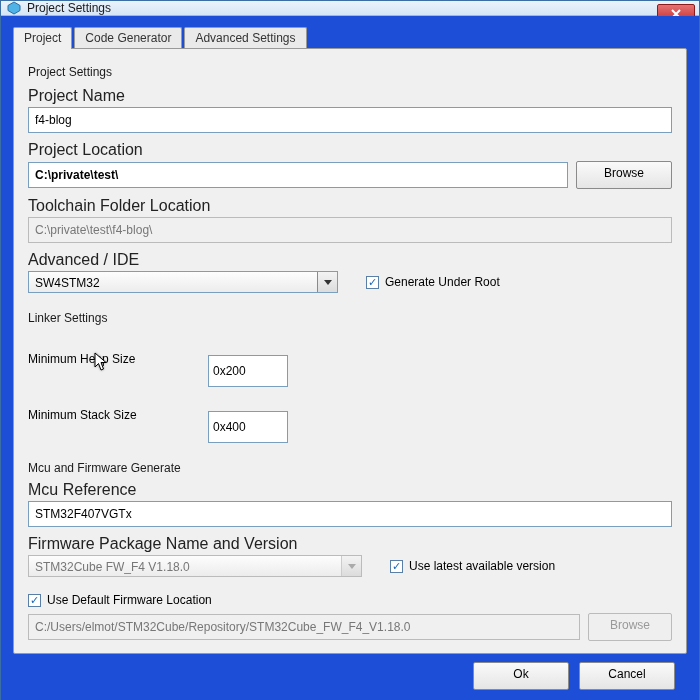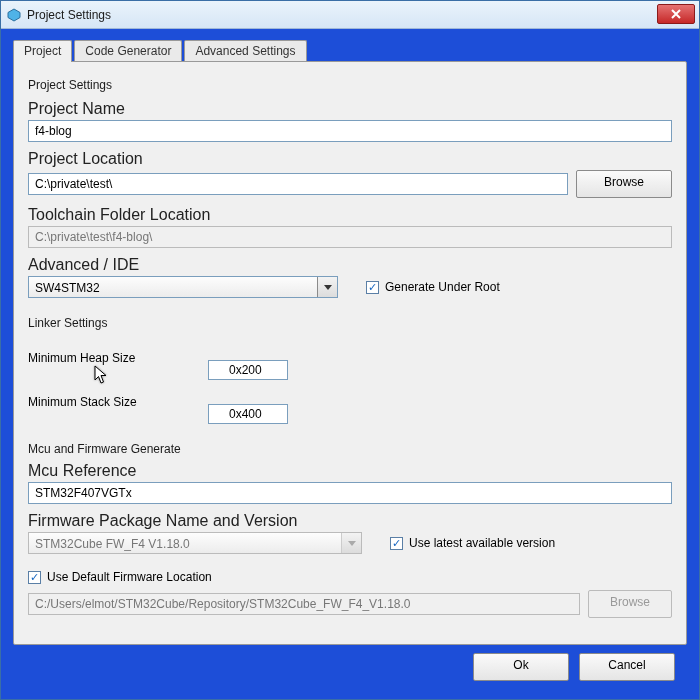--- a/index.html
+++ b/index.html
@@ -11,37 +11,37 @@
   .title-text { font-size:12px; color:#1a1a1a; }
   .close-btn { position:absolute; right:4px; top:3px; width:38px; height:20px; background:linear-gradient(to bottom,#e57373,#c62828); border:1px solid #8b1a1a; border-radius:2px; display:flex; align-items:center; justify-content:center; color:#fff; font-weight:bold; cursor:pointer; }
   .close-btn svg { width:10px; height:10px; }
   .body { flex:1; background:#1d4ed8; padding:10px 12px; display:flex; flex-direction:column; position:relative; }
   .tabs { display:flex; height:22px; position:relative; top:1px; }
   .tab { padding:3px 10px 0 10px; height:22px; border:1px solid #999; border-bottom:none; margin-right:2px; background:#eaeaea; border-radius:2px 2px 0 0; cursor:pointer; color:#333; }
   .tab.active { background:#f0f0f0; position:relative; z-index:2; }
   .tab-body { border:1px solid #999; flex:1; padding:12px 14px; background:#f0f0f0; border-radius:0 2px 2px 2px; overflow:auto; position:relative; }
   .section-title { font-size:12px; color:#1a1a1a; margin:4px 0 6px 0; }
   .label { font-size:16px; color:#222; margin:8px 0 2px 0; display:block; }
-  input[type=text].field { width:100%; height:22px; border:1px solid #7a9ebd; padding:2px 6px; font-size:12px; background:#fff; }
+  input[type=text].field { width:100%; height:22px; border:1px solid #7a9ebd; padding:12px 6px; font-size:12px; background:#fff; }
   input[type=text].field.disabled { background:#f0f0f0; color:#777; border-color:#bbb; }
   .row { display:flex; align-items:center; gap:8px; }
   .btn { height:28px; min-width:84px; padding:0 14px; border:1px solid #8a8a8a; background:linear-gradient(to bottom,#fafafa,#e5e5e5); border-radius:2px; cursor:pointer; font-size:12px; line-height:22px; text-align:center; }
   .btn.disabled { color:#999; border-color:#bbb; background:#efefef; cursor:default; }
   .select { display:flex; height:22px; border:1px solid #7a9ebd; background:linear-gradient(to bottom,#fdfdfd,#ececec); }
   .select.disabled { border-color:#bbb; color:#777; }
   .select .sel-text { flex:1; padding:2px 6px; line-height:18px; }
   .select .sel-btn { width:20px; border-left:1px solid #8a8a8a; display:flex; align-items:center; justify-content:center; background:linear-gradient(to bottom,#f3f3f3,#dcdcdc); }
   .select.disabled .sel-btn { border-left-color:#ccc; }
   .tri-down { width:0; height:0; border-left:4px solid transparent; border-right:4px solid transparent; border-top:5px solid #333; }
   .select.disabled .tri-down { border-top-color:#aaa; }
   .chk { display:flex; align-items:center; gap:6px; cursor:pointer; }
   .chkbox { width:13px; height:13px; border:1px solid #5a7fa6; background:#fff; display:flex; align-items:center; justify-content:center; }
   .chkmark { color:#1565c0; font-size:11px; line-height:1; }
   .linker-grid { display:grid; grid-template-columns:180px 90px; row-gap:0; align-items:center; }
-  .linker-grid input { width:80px; height:20px; border:1px solid #7a9ebd; padding:1px 20px; font-size:12px;margin-top:24px; }
+  .linker-grid input { width:80px; height:32px; border:1px solid #7a9ebd; padding:1px 4px; font-size:12px;margin-top:24px; }
   .spacer { height:14px; }
   .spacer-sm { height:6px; }
   .footer { height:44px; display:flex; justify-content:flex-end; align-items:center; gap:10px; padding-right:12px; }
   .cursor-ptr { position:absolute; left:93px; top:336px; pointer-events:none; z-index:50; }
   .cursor-ptr svg { width:14px; height:20px; filter:drop-shadow(0 0 1px rgba(0,0,0,.4)); }
 </style>
 </head>
 <body>
 
 <div class="window">
@@ -68,21 +68,21 @@
 
     <div class="tab-body">
 
       <div class="section-title">Project Settings</div>
 
       <span class="label">Project Name</span>
       <input type="text" class="field" value="f4-blog" style="">
 
       <span class="label">Project Location</span>
       <div class="row">
-        <input type="text" class="field" style="flex: 1 1 0%;" value="C:\private\test\">
+        <input type="text" class="field" style="flex: 1 1 0%; font-weight: bold;" value="C:\private\test\">
         <div class="btn" style="min-width:96px">Browse</div>
       </div>
 
       <span class="label">Toolchain Folder Location</span>
       <input type="text" class="field disabled" readonly="" value="C:\private\test\f4-blog\" style="">
 
       <span class="label">Advanced / IDE</span>
       <div class="row">
         <div class="select" style="width:310px">
           <div class="sel-text">SW4STM32</div>

